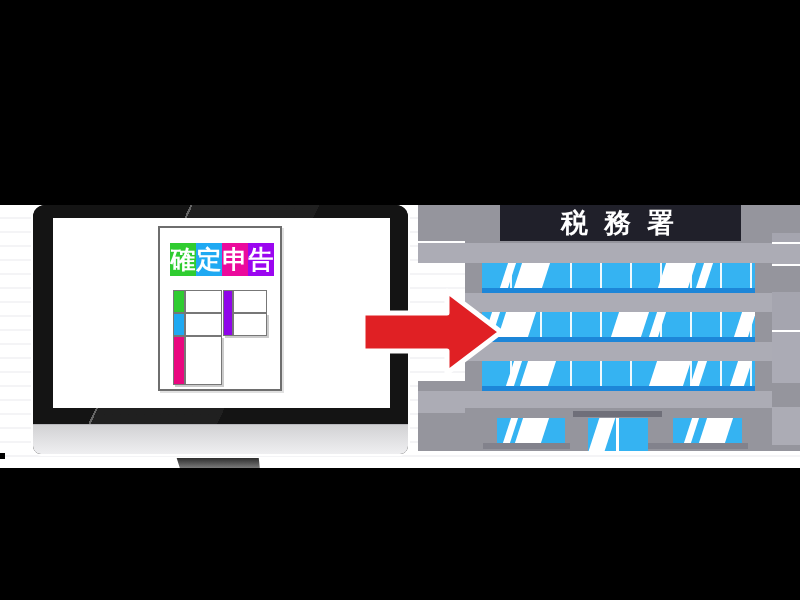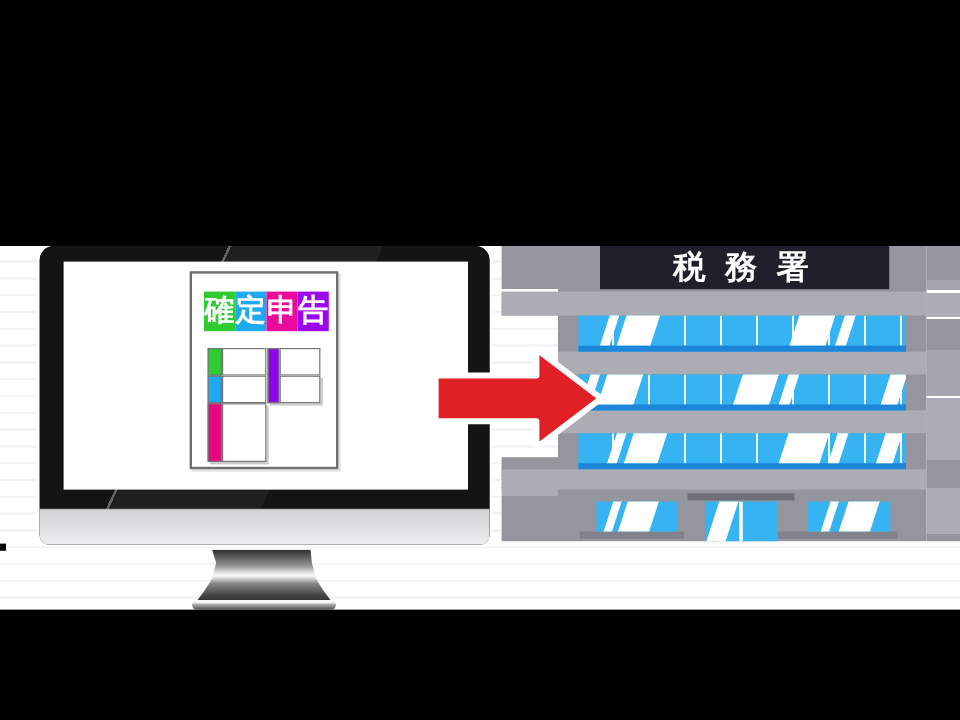--- a/index.html
+++ b/index.html
@@ -1,16 +1,16 @@
 <!DOCTYPE html>
 <html><head>
 <meta charset="utf-8">
 <style>
   html,body{margin:0;padding:0;background:#000;}
-  .stage{position:relative;width:800px;height:600px;margin:0 auto;overflow:hidden;
+  .stage{position:relative;width:800px;height:468px;margin:0 auto;overflow:hidden;
          background:#fff;font-family:"Liberation Sans","DejaVu Sans",sans-serif;}
   .a{position:absolute;}
   
   .backdrop{left:0;top:205px;width:800px;height:303px;
     background:repeating-linear-gradient(180deg,#ffffff 0 12px,#f4f4f6 12px 14px);}
   .bar{left:0;width:800px;background:#000;}
   .bar.top{top:0;height:205px;}
   .bar.bottom{top:508px;height:92px;}
   .stray{left:0;top:453px;width:5px;height:6px;background:#000;}
 

